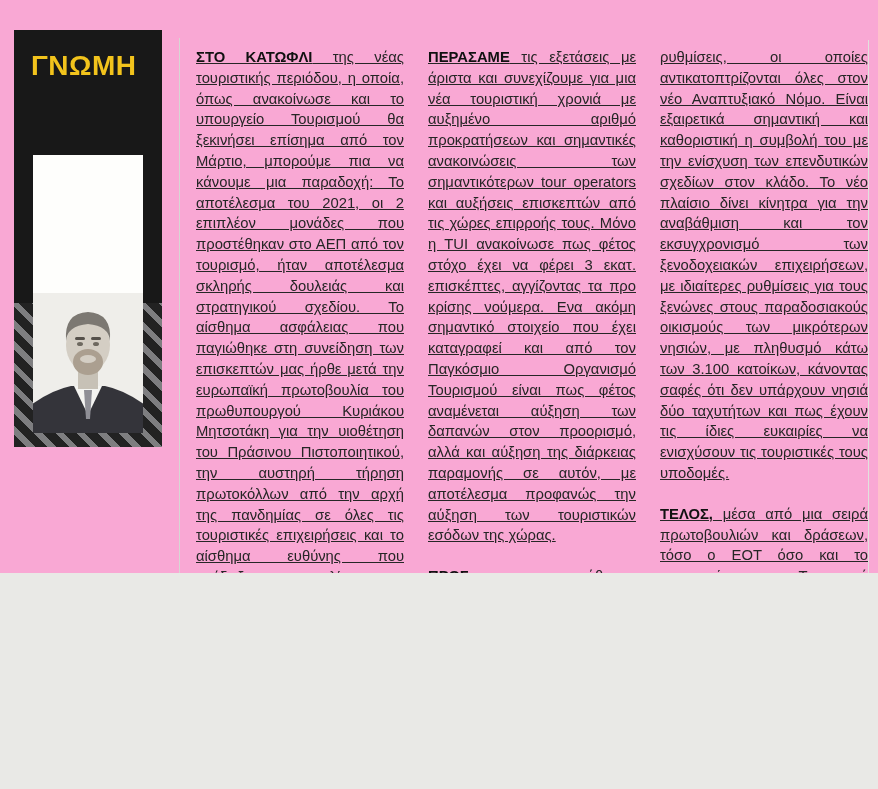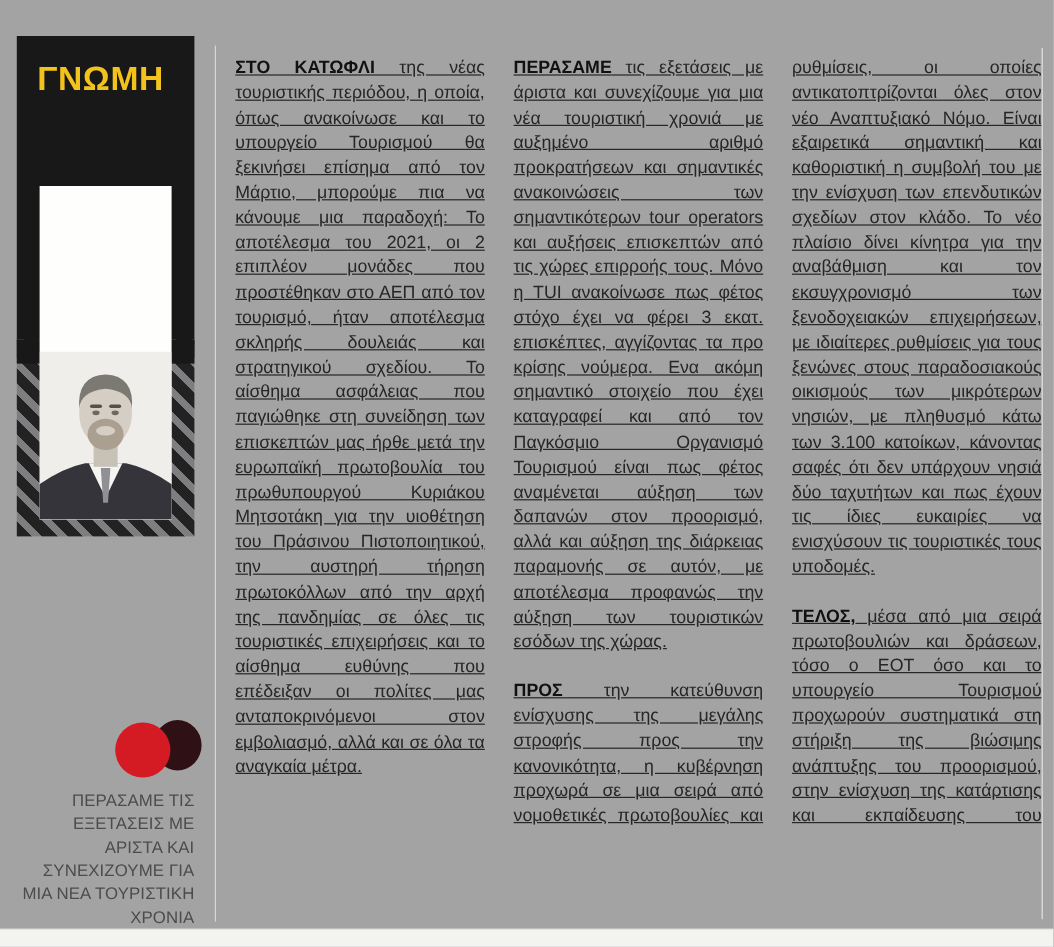--- a/index.html
+++ b/index.html
@@ -1,17 +1,17 @@
 <!DOCTYPE html>
 <html lang="el" style="--masthead-bg: #181818; --accent-yellow: #f2c31c; --brand-red: #d41a23; --brand-dark-red: #2f1015;"><head>
 <meta charset="utf-8">
 <style>
   html,body{margin:0;padding:0;}
   body{background:#e9e9e6;font-family:"Liberation Sans","DejaVu Sans",sans-serif;}
-  .page{position:relative;width:878px;height:789px;background:#a3a3a3;overflow:hidden;margin:0 auto;}
+  .page{position:relative;width:878px;height:573px;background:#f9a8d4;overflow:hidden;margin:0 auto;}
 
   
   .sidebar{position:absolute;left:14px;top:30px;width:149px;height:745px;}
   .gnomi-box{position:absolute;left:0;top:0;width:148px;height:256px;background:var(--masthead-bg,#181818);}
   .gnomi-label{position:absolute;left:17px;top:20px;font-size:28px;font-weight:700;letter-spacing:.5px;color:var(--accent-yellow,#f2c31c);}
   .stripe-frame{position:absolute;left:0;top:253px;width:148px;height:164px;
     background:repeating-linear-gradient(45deg,#222 0 9px,#7e7e80 9px 15px);}
   .notch{position:absolute;top:253px;width:20px;height:20px;background:#181818;}
   .notch.left{left:0;} .notch.right{left:128px;}
   .author-card{position:absolute;left:19px;top:125px;width:110px;height:278px;background:#fefefc;}

